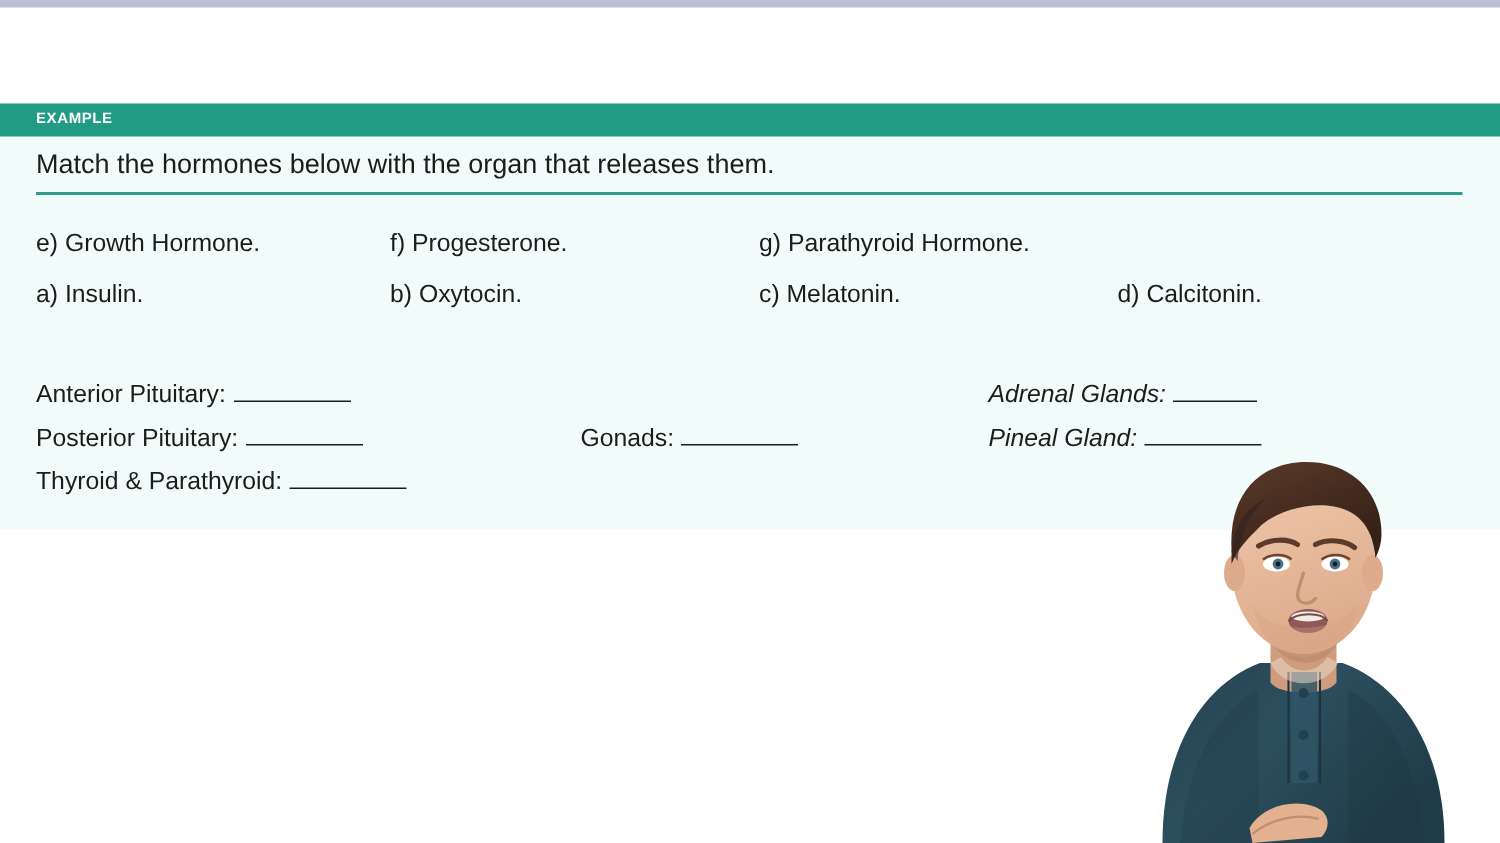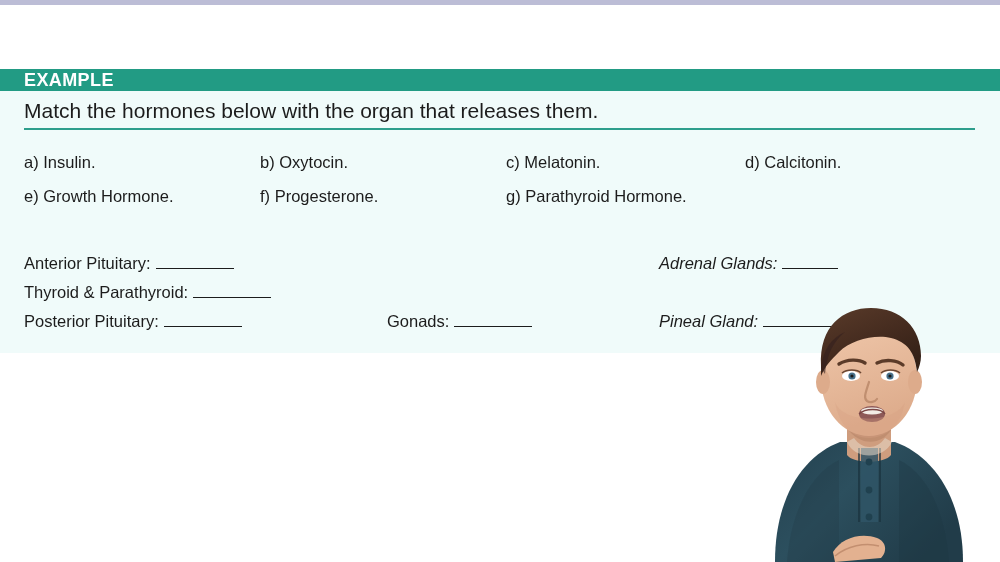--- a/index.html
+++ b/index.html
@@ -43,32 +43,32 @@
     left: 0; top: 0;
     width: 1000px;
     height: 22px;
     background: #229b84;
     display: flex;
     align-items: center;
   }
 
   .example-header-label {
     color: #ffffff;
-    font-size: 18px;
+    font-size: 10px;
     font-weight: bold;
     letter-spacing: 0.4px;
     padding-left: 24px;
     line-height: 22px;
   }
 
   .prompt {
     position: absolute;
     left: 24px;
     top: 30px;
-    font-size: 21px;
+    font-size: 18px;
     color: #1c1c1c;
     white-space: nowrap;
   }
 
   .divider {
     position: absolute;
     left: 24px;
     top: 59px;
     width: 951px;
     height: 2px;
@@ -162,49 +162,49 @@
       <span class="example-header-label">EXAMPLE</span>
     </div>
 
     <div class="prompt">Match the hormones below with the organ that releases them.</div>
 
     <div class="divider"></div>
 
     <div class="options">
 
       <div class="option-row">
+        <span class="option col-0">e) Growth Hormone.</span>
+        <span class="option col-1">f) Progesterone.</span>
+        <span class="option col-2">g) Parathyroid Hormone.</span>
+      </div>
+
+      <div class="option-row">
         <span class="option col-0">a) Insulin.</span>
         <span class="option col-1">b) Oxytocin.</span>
         <span class="option col-2">c) Melatonin.</span>
         <span class="option col-3">d) Calcitonin.</span>
       </div>
 
-      <div class="option-row">
-        <span class="option col-0">e) Growth Hormone.</span>
-        <span class="option col-1">f) Progesterone.</span>
-        <span class="option col-2">g) Parathyroid Hormone.</span>
-      </div>
-
     </div>
 
     <div class="answers">
 
       <div class="answer-row">
         <span class="answer acol-0"><span>Anterior Pituitary:</span><span class="blank w-long"></span></span>
         <span class="answer acol-2"><span>Adrenal Glands:</span><span class="blank w-short"></span></span>
-      </div>
-
-      <div class="answer-row">
-        <span class="answer acol-0"><span>Thyroid &amp; Parathyroid:</span><span class="blank w-long"></span></span>
       </div>
 
       <div class="answer-row">
         <span class="answer acol-0"><span>Posterior Pituitary:</span><span class="blank w-long"></span></span>
         <span class="answer acol-1"><span>Gonads:</span><span class="blank w-long"></span></span>
         <span class="answer acol-2"><span>Pineal Gland:</span><span class="blank w-long"></span></span>
+      </div>
+
+      <div class="answer-row">
+        <span class="answer acol-0"><span>Thyroid &amp; Parathyroid:</span><span class="blank w-long"></span></span>
       </div>
 
     </div>
 
   </div>
 
   <div class="presenter">
     <svg width="265" height="272" viewBox="0 0 265 272">
       <defs>
         <clipPath id="frameClip">

